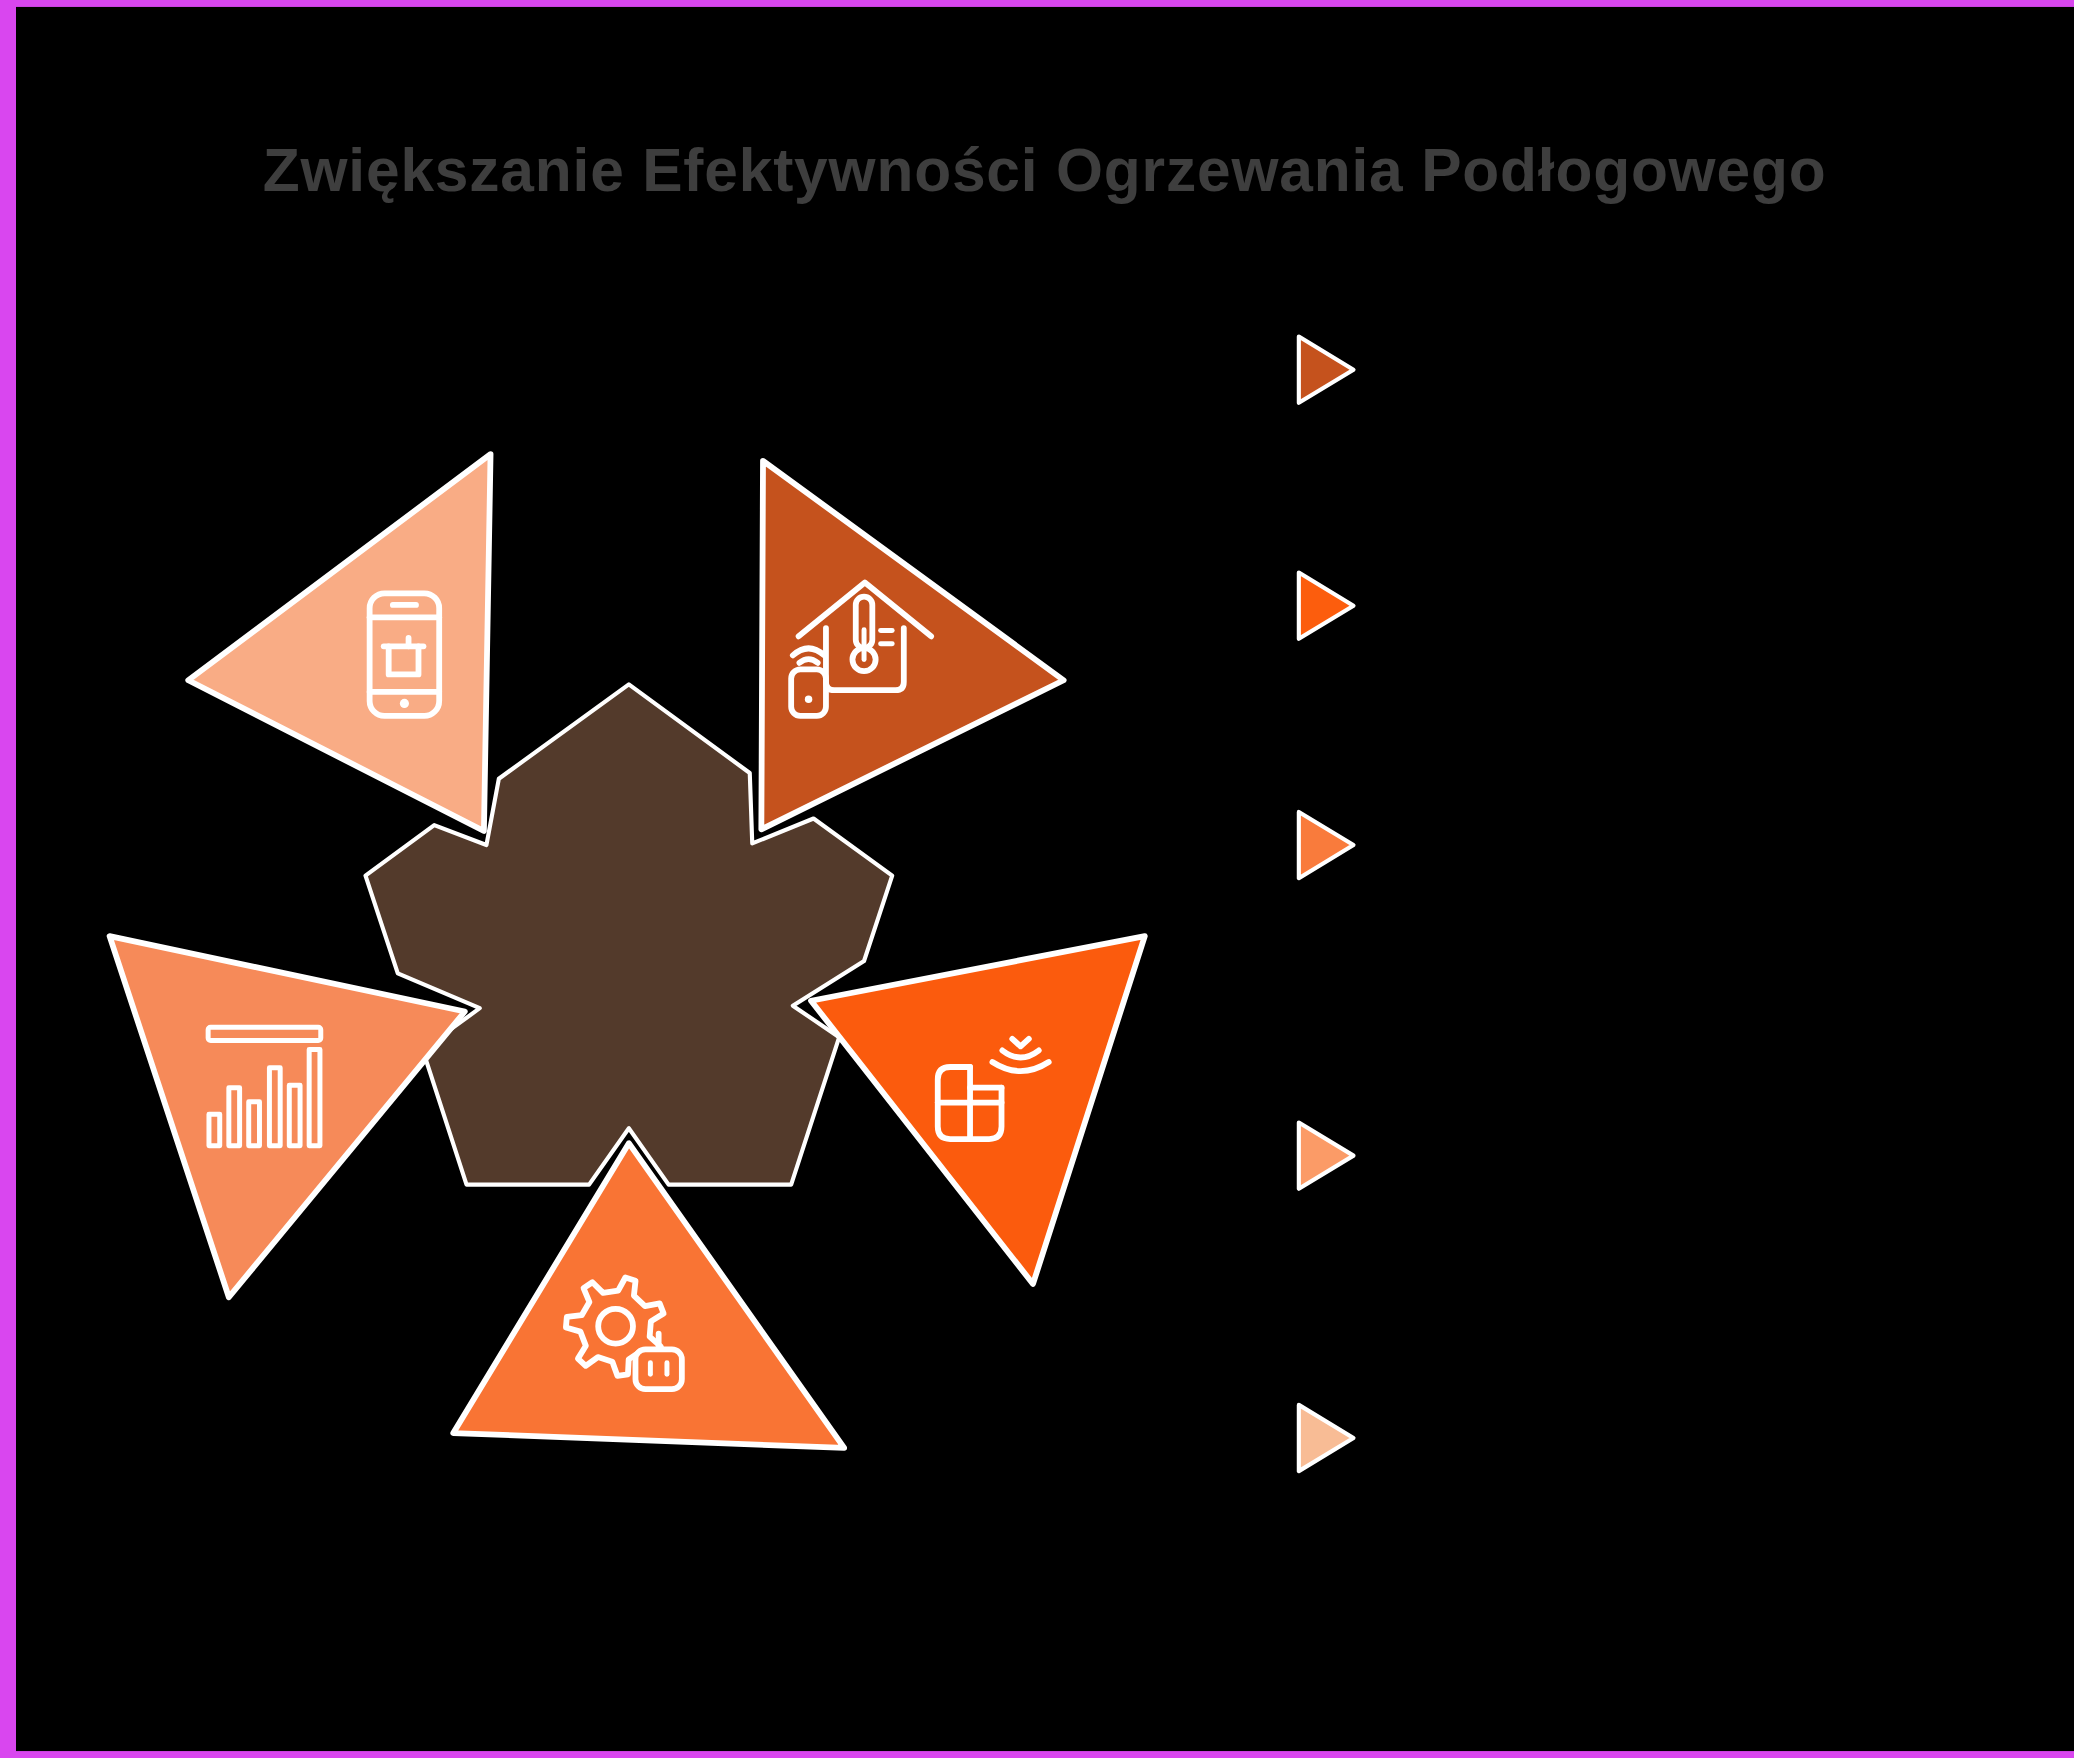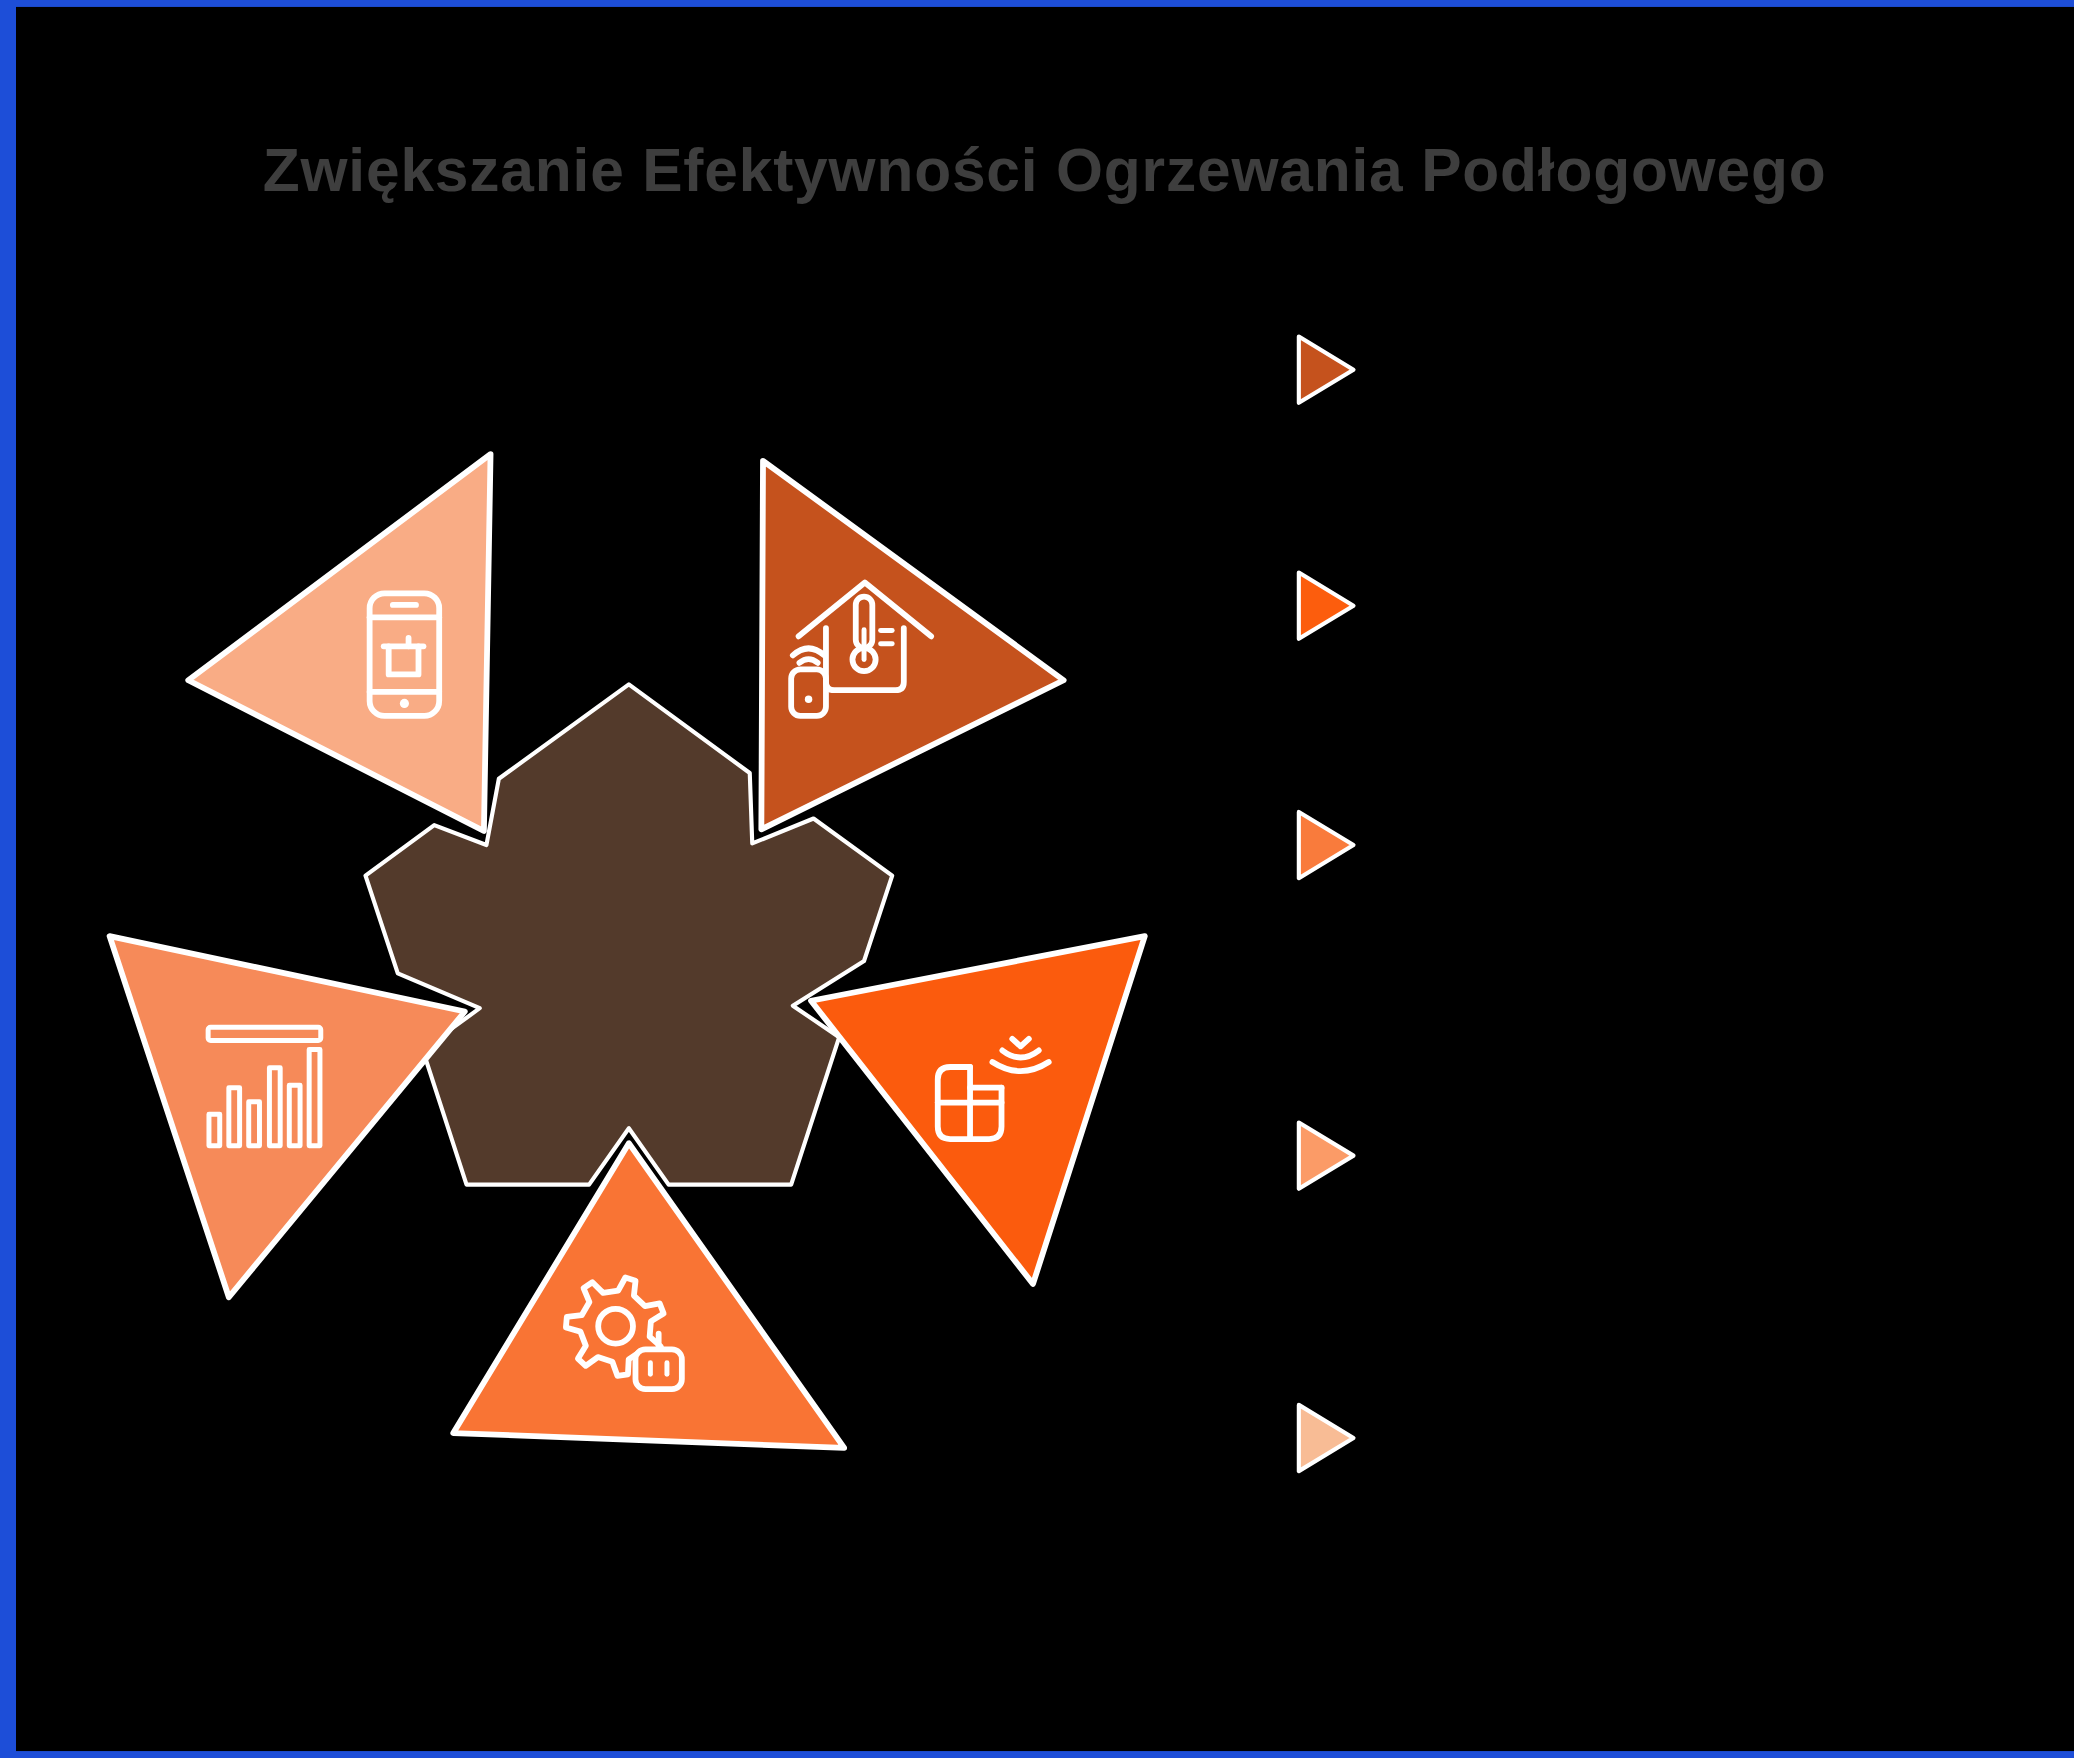--- a/index.html
+++ b/index.html
@@ -1,16 +1,16 @@
 <!DOCTYPE html>
 <html style="font-size:13.4px"><head>
 <meta charset="utf-8">
 <style>
   html,body{margin:0;padding:0;background:#000;width:100%;height:100%;}
-  .stage{position:fixed;inset:0;background:#1d4ed8;padding-left:16px;}
+  .stage{position:fixed;inset:0;background:#d946ef;padding-left:16px;}
   svg{display:block;width:100%;height:100%;}
   .title-text{font-family:"Liberation Sans", sans-serif;font-weight:bold;font-size:73px;letter-spacing:1px;}
   .icon-stroke{fill:none;stroke:#FFFFFF;stroke-width:7;stroke-linecap:round;stroke-linejoin:round;}
   .icon-stroke-thin{fill:none;stroke:#FFFFFF;stroke-width:6;stroke-linecap:round;stroke-linejoin:round;}
   .shape-outline{stroke:#FFFFFF;stroke-width:7;stroke-linejoin:round;}
   .pent-outline{stroke:#FFFFFF;stroke-width:5;stroke-linejoin:round;}
   .bullet-outline{stroke:#FFFFFF;stroke-width:5;stroke-linejoin:round;}
 </style>
 </head>
 <body>

